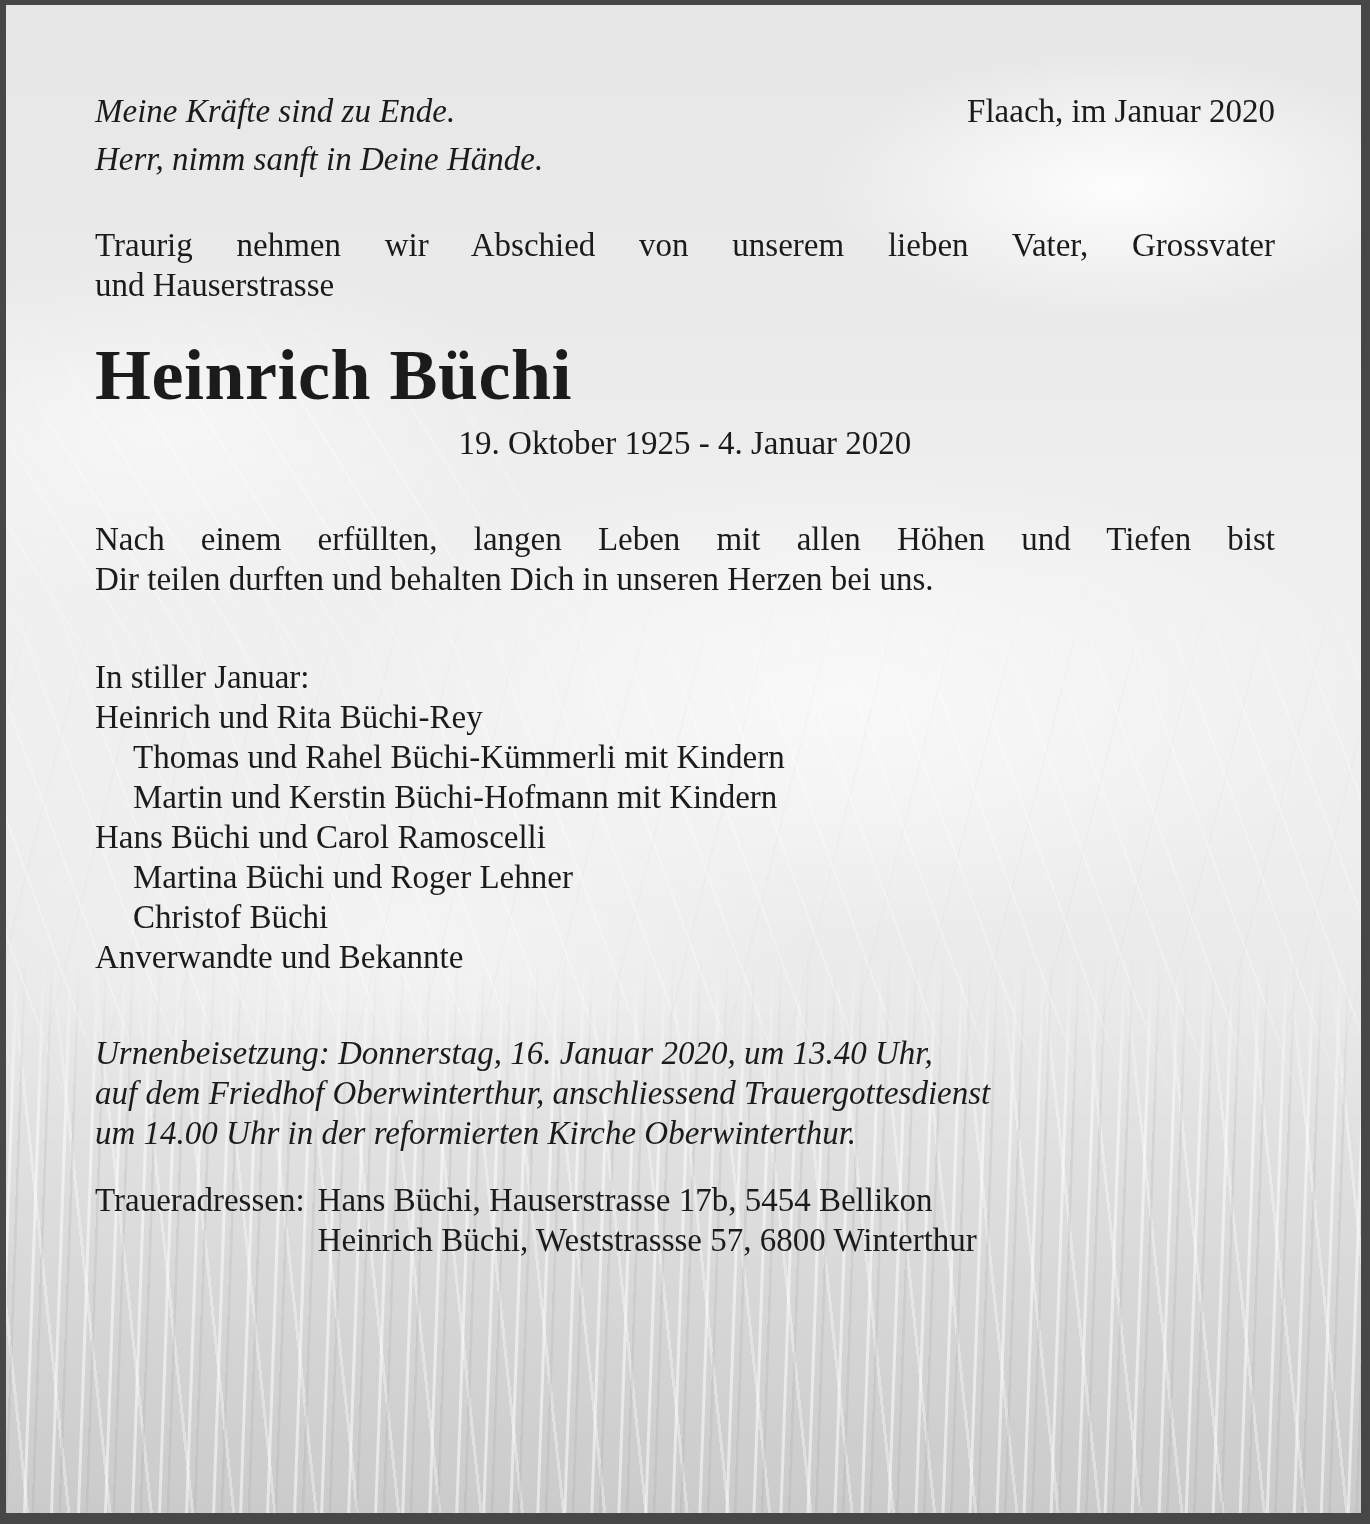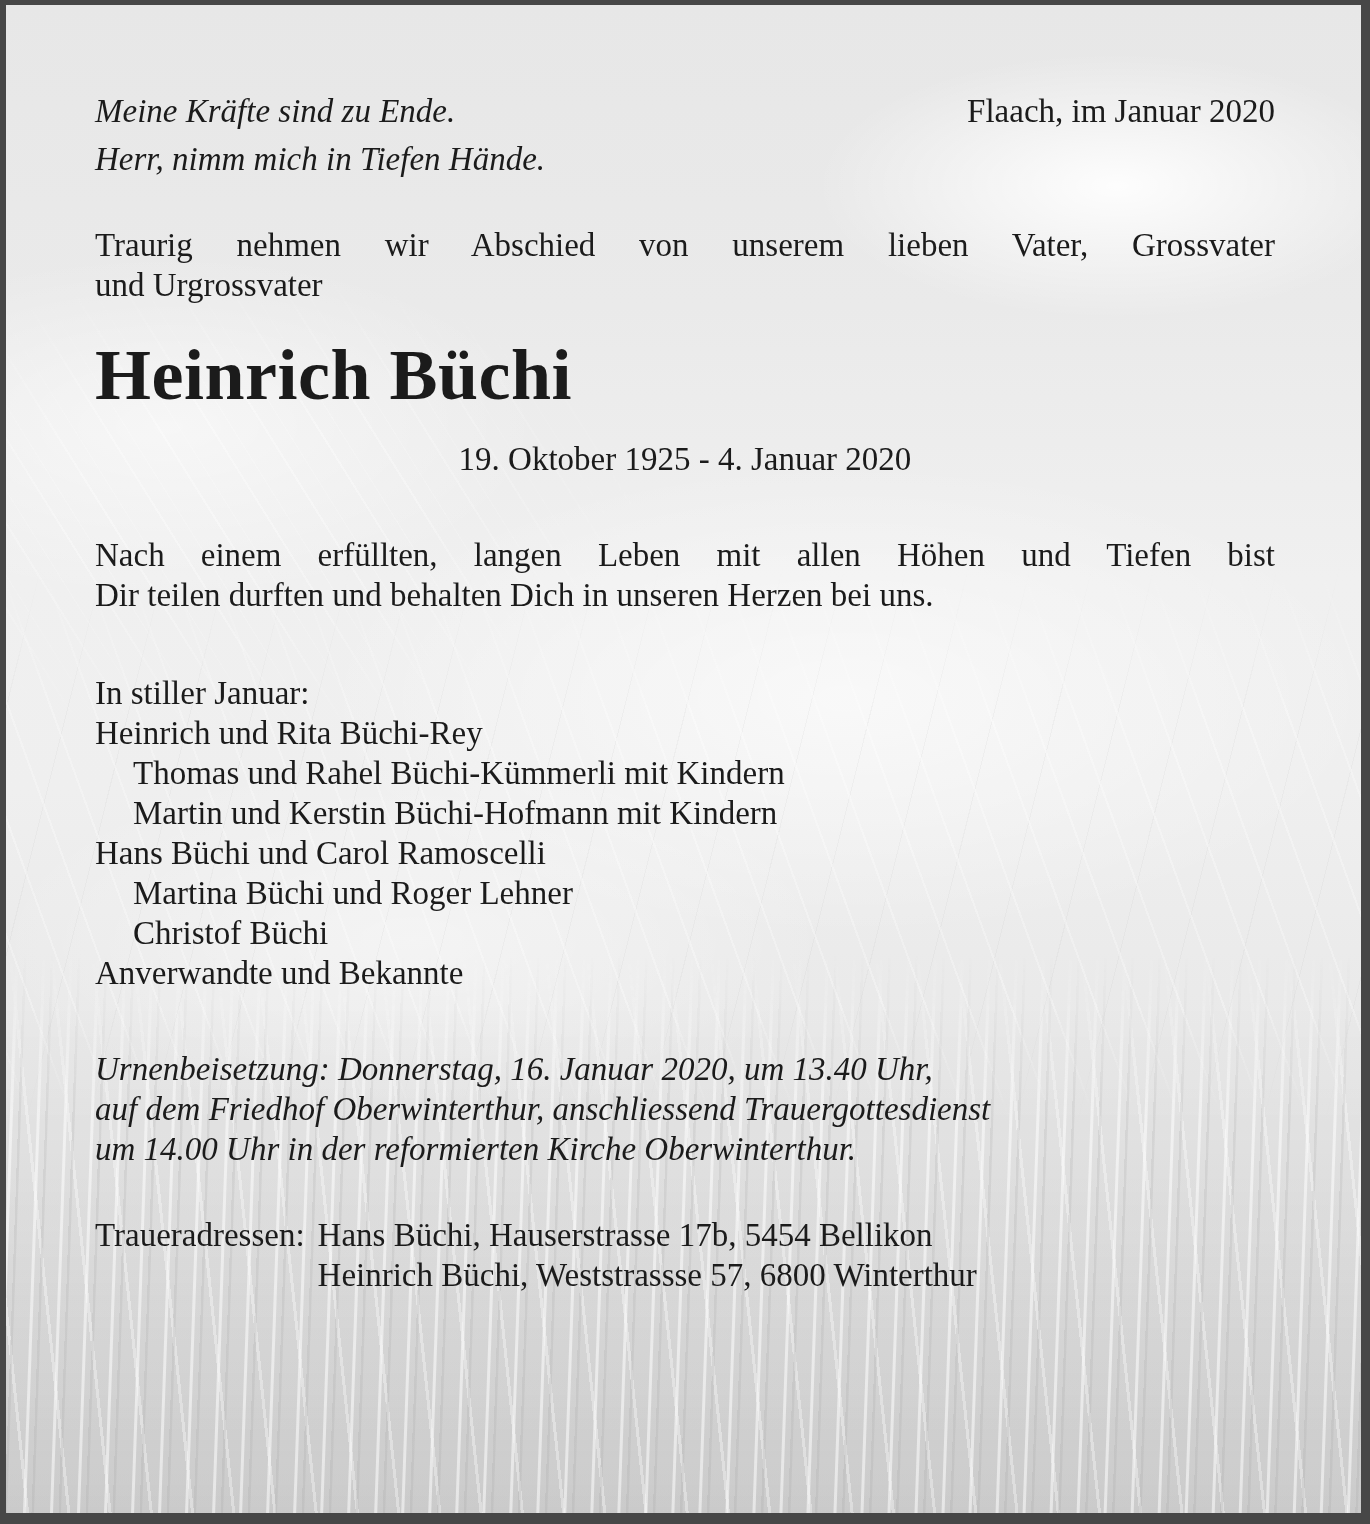--- a/index.html
+++ b/index.html
@@ -102,33 +102,33 @@
 
   .name {
     margin-top: 30px;
     text-align: left;
     font-size: 72px;
     line-height: 80px;
     font-weight: 700;
     letter-spacing: 0.5px;
   }
   .life-dates {
-    margin-top: 24px;
+    margin-top: 8px;
     text-align: center;
     line-height: 40px;
   }
 
   .tribute { margin-top: 56px; }
   .mourners { margin-top: 58px; }
   .mourners .indent { padding-left: 38px; }
   .service { margin-top: 56px; font-style: italic; }
   .donations { margin-top: 34px; }
 
   .addresses {
-    margin-top: 46px;
+    margin-top: 27px;
     display: flex;
     align-items: flex-start;
   }
   .addresses .addr-label {
     white-space: nowrap;
     margin-right: 13px;
   }
   .addresses .addr-lines { flex: 1; }
 
   .line { min-height: 40px; }
@@ -140,28 +140,28 @@
 
   <div class="tex tex-diag-left"></div>
   <div class="tex tex-mid"></div>
   <div class="tex tex-bottom"></div>
 
   <div class="content">
 
     <div class="header-row">
       <div class="epigraph">
         <div class="line">Meine Kräfte sind zu Ende.</div>
-        <div class="line">Herr, nimm mich in Tiefen Hände.</div>
+        <div class="line">Herr, nimm sanft in Deine Hände.</div>
       </div>
       <div class="dateline">Flaach, im Januar 2020</div>
     </div>
 
     <div class="intro">
       <div class="line stretch">Traurig nehmen wir Abschied von unserem lieben Vater, Grossvater</div>
-      <div class="line">und Urgrossvater</div>
+      <div class="line">und Hauserstrasse</div>
     </div>
 
     <div class="name">Heinrich Büchi</div>
 
     <div class="life-dates">19. Oktober 1925 - 4. Januar 2020</div>
 
     <div class="tribute">
       <div class="line stretch">Nach einem erfüllten, langen Leben mit allen Höhen und Tiefen bist</div>
       <div class="line">Dir teilen durften und behalten Dich in unseren Herzen bei uns.</div>
     </div>

